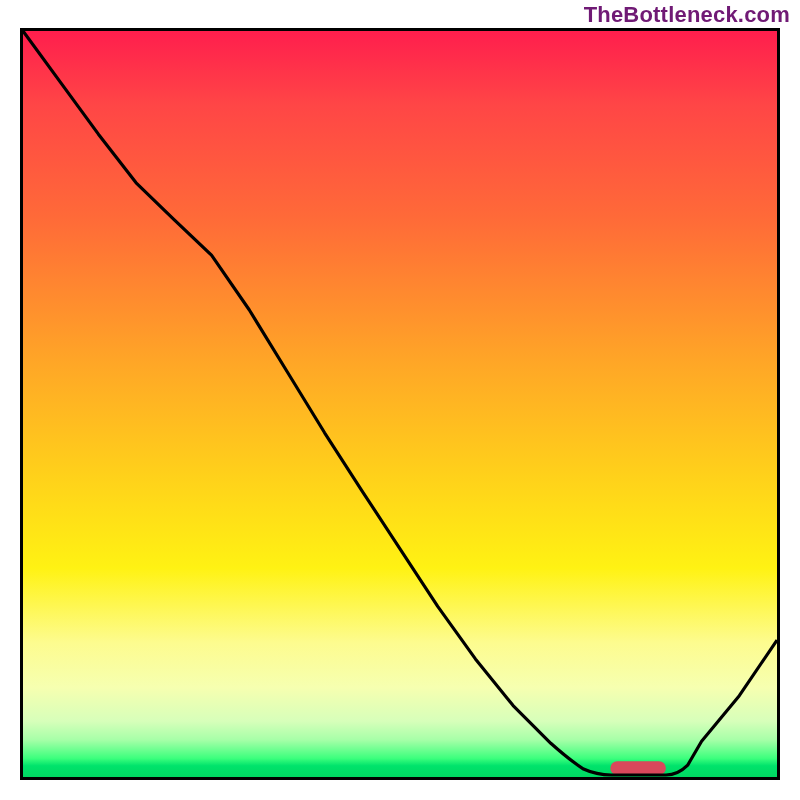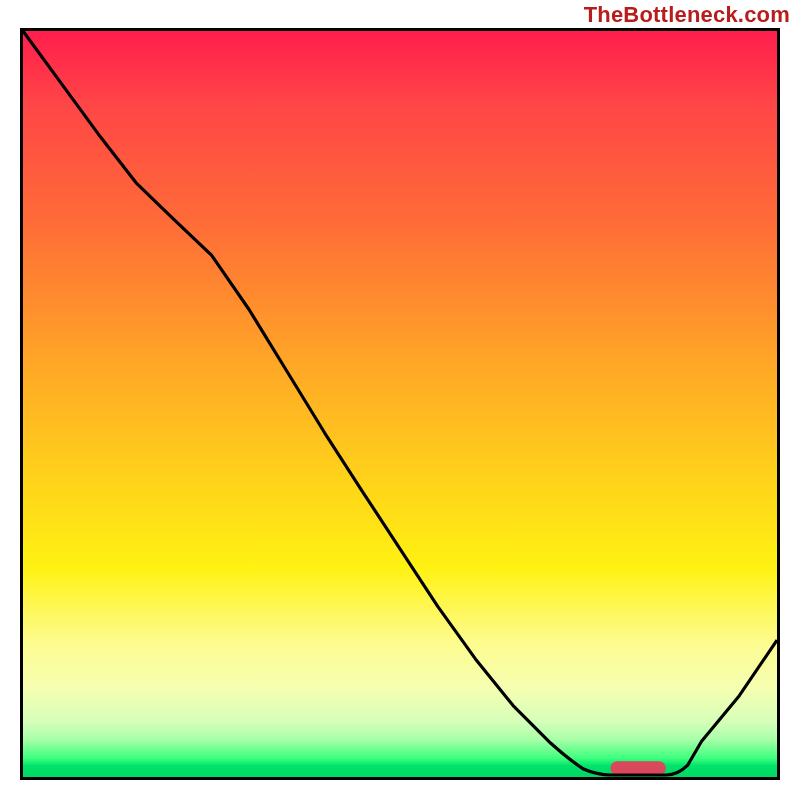--- a/index.html
+++ b/index.html
@@ -15,21 +15,21 @@
     position: relative;
     width: 800px;
     height: 800px;
   }
   .attribution {
     position: absolute;
     top: 2px;
     right: 10px;
     font-size: 22px;
     font-weight: 600;
-    color: #b91c1c;
+    color: #701a75;
     letter-spacing: 0.2px;
   }
   .plot-frame {
     position: absolute;
     left: 20px;
     top: 28px;
     width: 760px;
     height: 752px;
     box-sizing: border-box;
     border: 3px solid #000;

